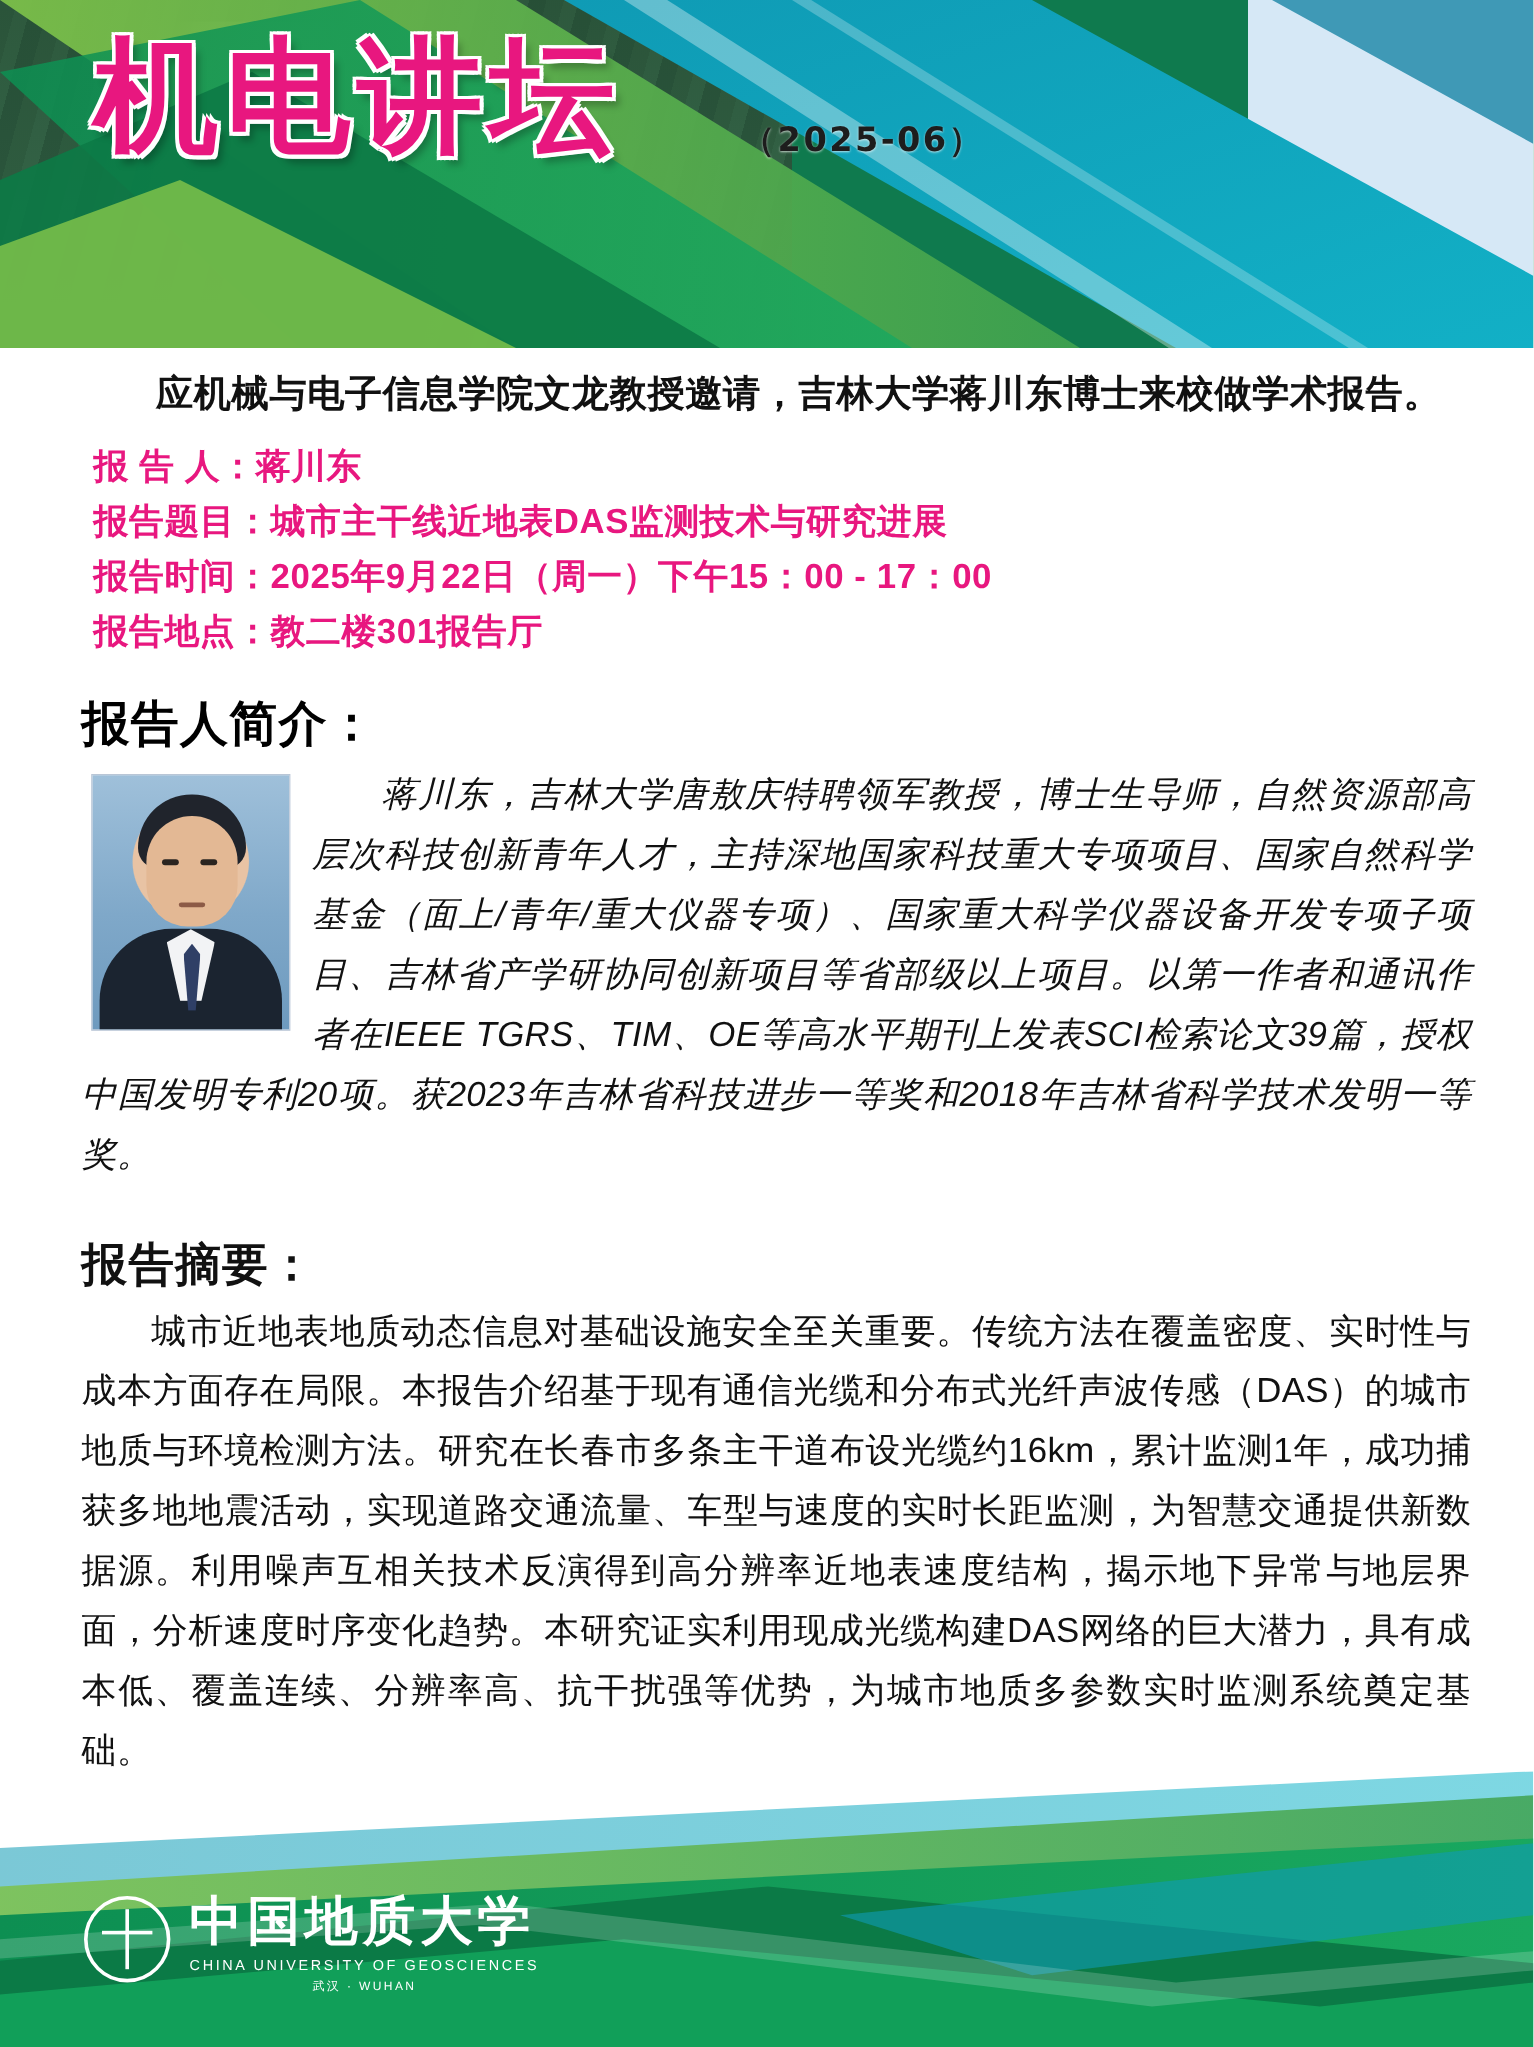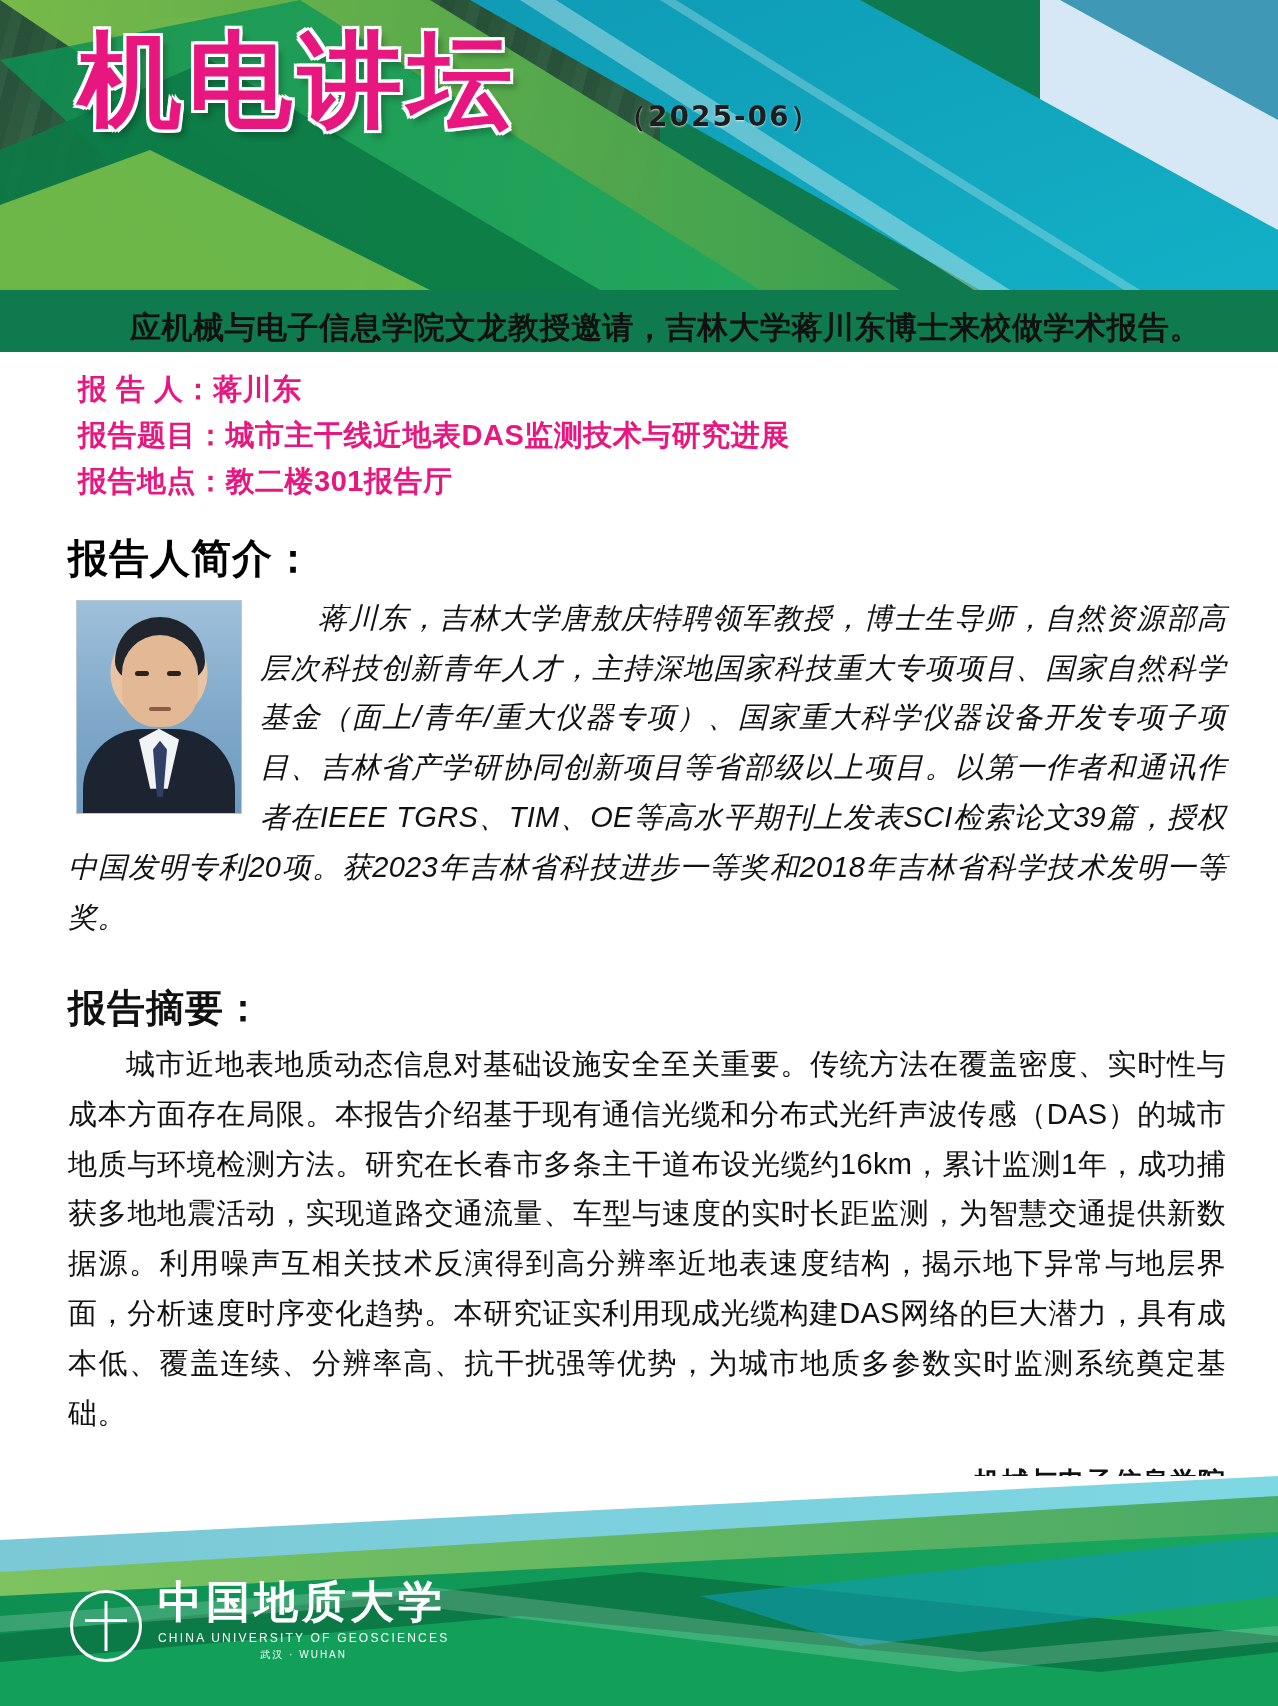--- a/index.html
+++ b/index.html
@@ -16,21 +16,21 @@
     height: 1706px;
     overflow: hidden;
     background: #ffffff;
   }
 
   
   .banner {
     position: absolute;
     left: 0; top: 0;
     width: 1278px;
-    height: 352px;
+    height: 290px;
     overflow: hidden;
     background: #0f7a4e;
   }
   .banner-photo {
     position: absolute;
     left: 0; top: 0;
     width: 660px; height: 290px;
     background:
       linear-gradient(180deg, rgba(20,70,40,.55), rgba(20,90,55,.35)),
       repeating-linear-gradient(105deg, #2f6d44 0 14px, #35784c 14px 26px, #28613d 26px 40px);
@@ -207,21 +207,21 @@
     width: 1278px;
     height: 230px;
     overflow: hidden;
   }
   .footer-svg { position: absolute; left: 0; top: 0; }
   .footer-brand {
     position: absolute;
     left: 70px;
     bottom: 44px;
     display: flex;
-    align-items: flex-end;
+    align-items: flex-start;
     gap: 16px;
   }
   .seal {
     width: 66px; height: 66px;
     border-radius: 50%;
     border: 3px solid #ffffff;
     position: relative;
     flex: 0 0 auto;
   }
   .seal:before {
@@ -303,20 +303,23 @@
   <div class="content">
 
     <p class="headline">应机械与电子信息学院文龙教授邀请，吉林大学蒋川东博士来校做学术报告。</p>
 
     <div class="info-block">
       <div class="info-line">
         <span class="lbl">报 告 人：</span><span>蒋川东</span>
       </div>
       <div class="info-line">
         <span class="lbl">报告题目：</span><span>城市主干线近地表DAS监测技术与研究进展</span>
+      </div>
+      <div class="info-line">
+        <span class="lbl">报告时间：</span><span>2025年9月22日（周一）下午15：00 - 17：00</span>
       </div>
       <div class="info-line">
         <span class="lbl">报告地点：</span><span>教二楼301报告厅</span>
       </div>
     </div>
 
     <div class="sec-title">报告人简介：</div>
 
     <div class="bio-wrap">
       <div class="portrait">

